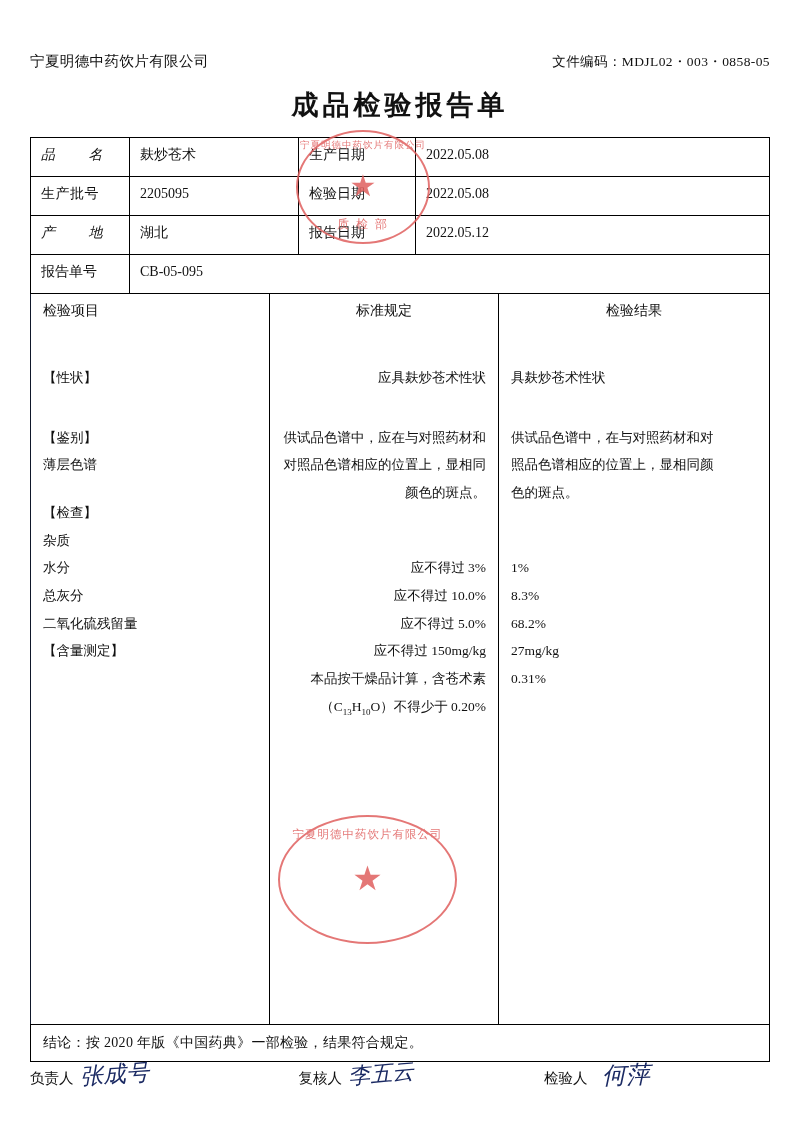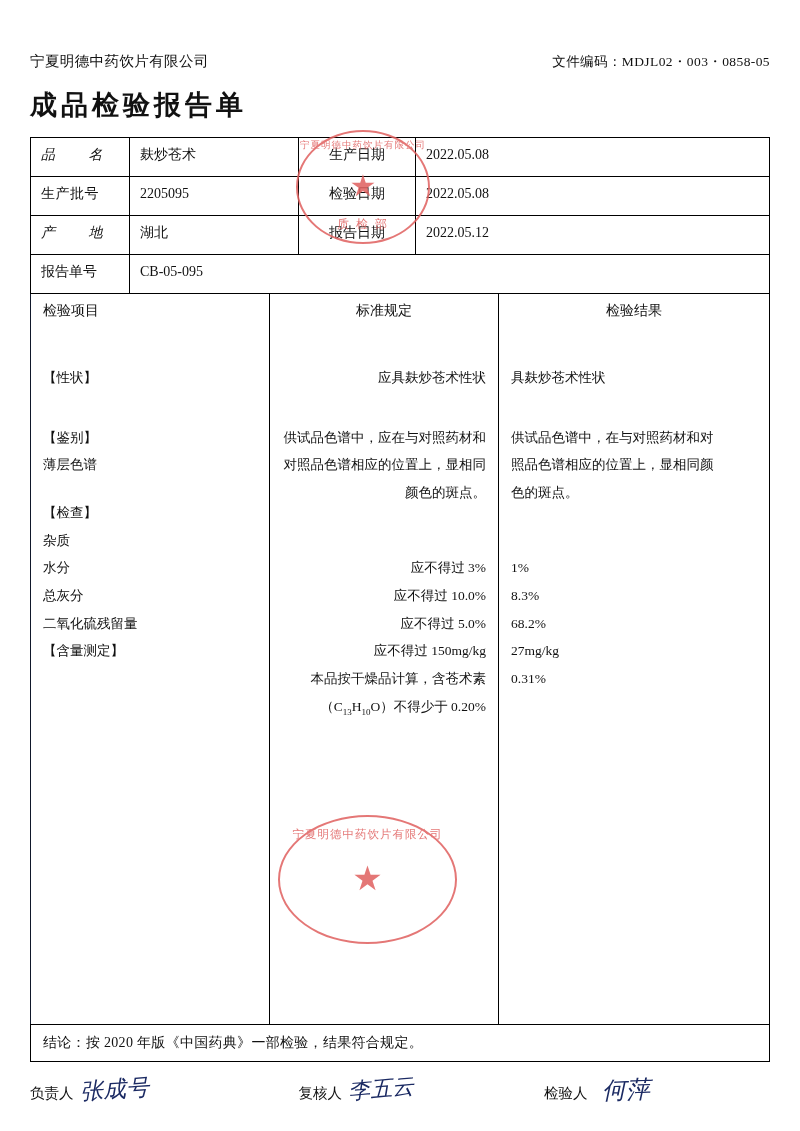--- a/index.html
+++ b/index.html
@@ -29,21 +29,21 @@
     justify-content: space-between;
     align-items: baseline;
     padding-top: 52px;
     font-size: 14.5px;
     letter-spacing: 0.4px;
   }
   .company { white-space: nowrap; }
   .doc-code { white-space: nowrap; font-size: 13.5px; }
 
   .title {
-    text-align: left;
+    text-align: center;
     font-size: 27px;
     font-weight: bold;
     letter-spacing: 4px;
     margin-top: 16px;
     margin-bottom: 14px;
     font-family: "Liberation Serif", "DejaVu Serif", serif;
   }
 
   
   table.main {
@@ -64,21 +64,21 @@
     letter-spacing: 0.5px;
   }
   .lbl-spread {
     display: inline-block;
     width: 62px;
     text-align: justify;
     text-align-last: justify;
     font-style: italic;
   }
   .cell-name { width: 148px; }
-  .cell-lbl2 { width: 96px; white-space: nowrap; text-align: center; }
+  .cell-lbl2 { width: 96px; white-space: nowrap; }
   .cell-val2 { }
 
   .rowhdr td { height: 26px; }
 
   
   .rep-no-label { width: 78px; white-space: nowrap; }
   .rep-no-value { text-align: left; padding-left: 110px; }
 
   
   table.res {
@@ -122,21 +122,21 @@
     border: 1px solid #000;
     border-top: 1px solid #000;
     font-size: 14px;
     padding: 9px 12px;
     letter-spacing: 0.3px;
   }
 
   
   .sig-row {
     display: flex;
-    margin-top: 16px;
+    margin-top: 1px;
     font-size: 14.5px;
     align-items: center;
   }
   .sig-block { display: flex; align-items: flex-start; }
   .sig-label { white-space: nowrap; padding-top: 6px; }
   .sig-script {
     font-family: "DejaVu Serif", serif;
     font-style: italic;
     font-size: 23px;
     color: #1b2a63;

